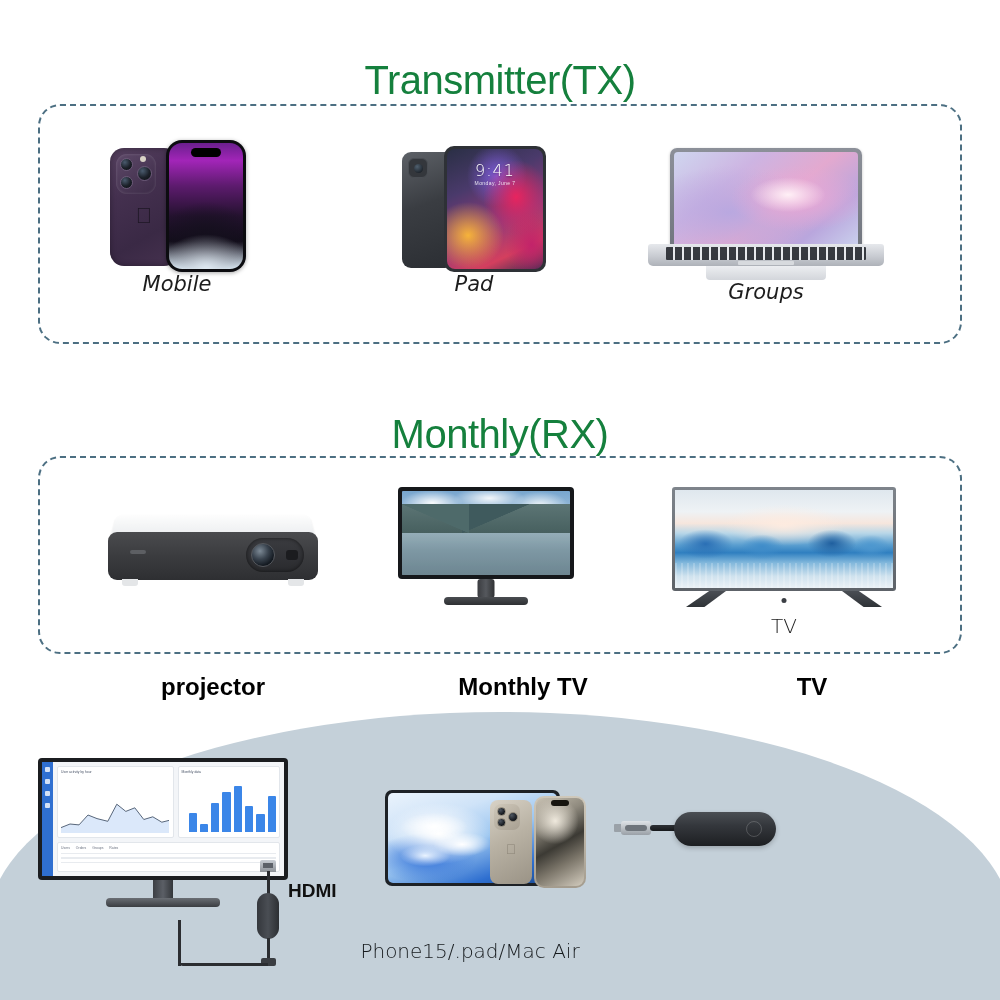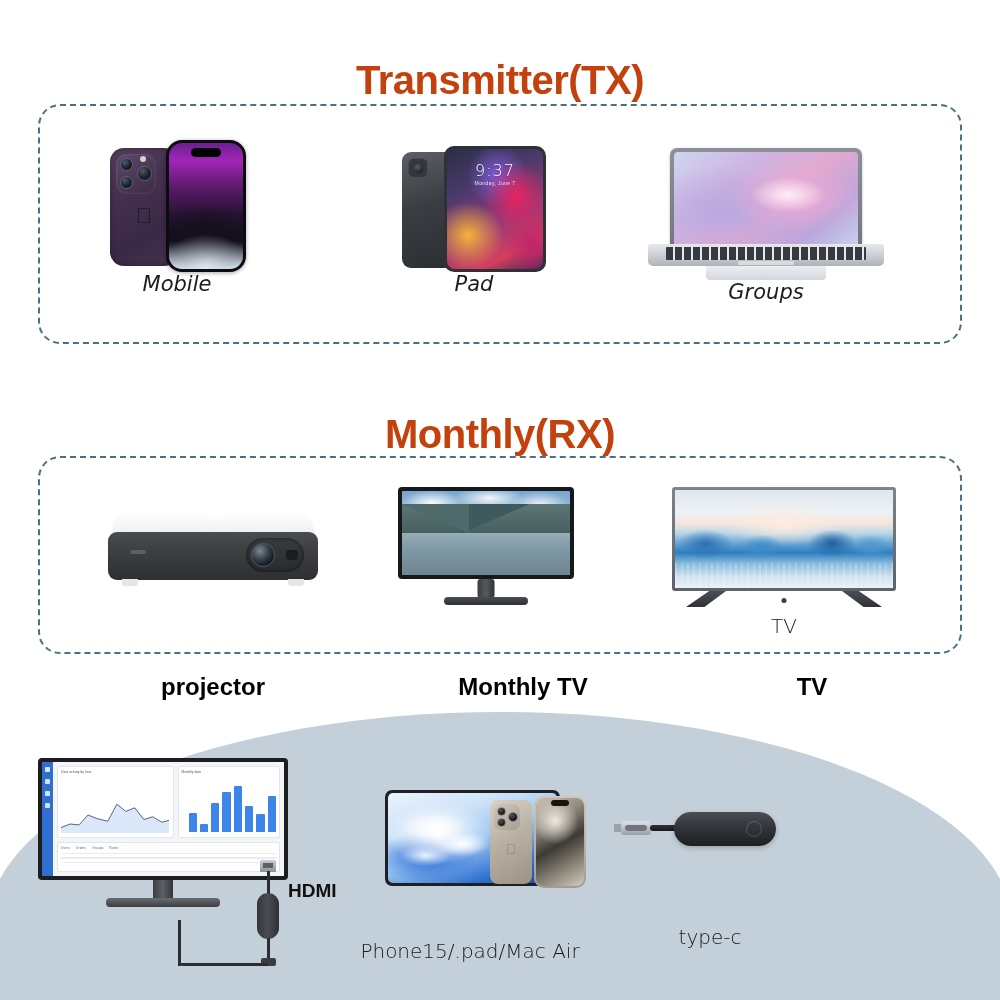--- a/index.html
+++ b/index.html
@@ -9,22 +9,22 @@
     font-family:"Liberation Sans", sans-serif;
     position:relative;
     overflow:hidden;
   }
 
   
   .section-title {
     position:absolute;
     width:100%;
     text-align:center;
-    font-weight:bold;
-    color:#c2410c;
+    font-weight:normal;
+    color:#15803d;
     letter-spacing:-0.5px;
     z-index:6;
   }
   #tx-title { top:58px; font-size:40px; }
   #rx-title { top:412px; font-size:40px; }
 
   
   .dashed-panel {
     position:absolute;
     border:2.5px dashed #4c6f82;
@@ -439,21 +439,21 @@
 </div>
 
 <div class="device-slot" id="slot-pad">
   <div class="device-art">
     <div class="ipad-wrap">
       <div class="ipad-back">
         <div class="ipad-cam"></div>
       </div>
       <div class="ipad-front">
         <div class="ipad-screen">
-          <div class="ipad-time">9:37</div>
+          <div class="ipad-time">9:41</div>
           <div class="ipad-date">Monday, June 7</div>
         </div>
       </div>
     </div>
   </div>
   <div class="device-label thin">Pad</div>
 </div>
 
 <div class="device-slot" id="slot-laptop">
   <div class="device-art">
@@ -622,14 +622,13 @@
   <div id="scene-dongle">
     <div class="dg-tip"></div>
     <div class="dg-plug"></div>
     <div class="dg-cable"></div>
     <div class="dg-body">
       <div class="dg-ring"></div>
     </div>
   </div>
 
   <div id="lbl-phone15">Phone15/.pad/Mac Air</div>
-  <div id="lbl-typec">type-c</div>
 </div>
 
 </body></html>

